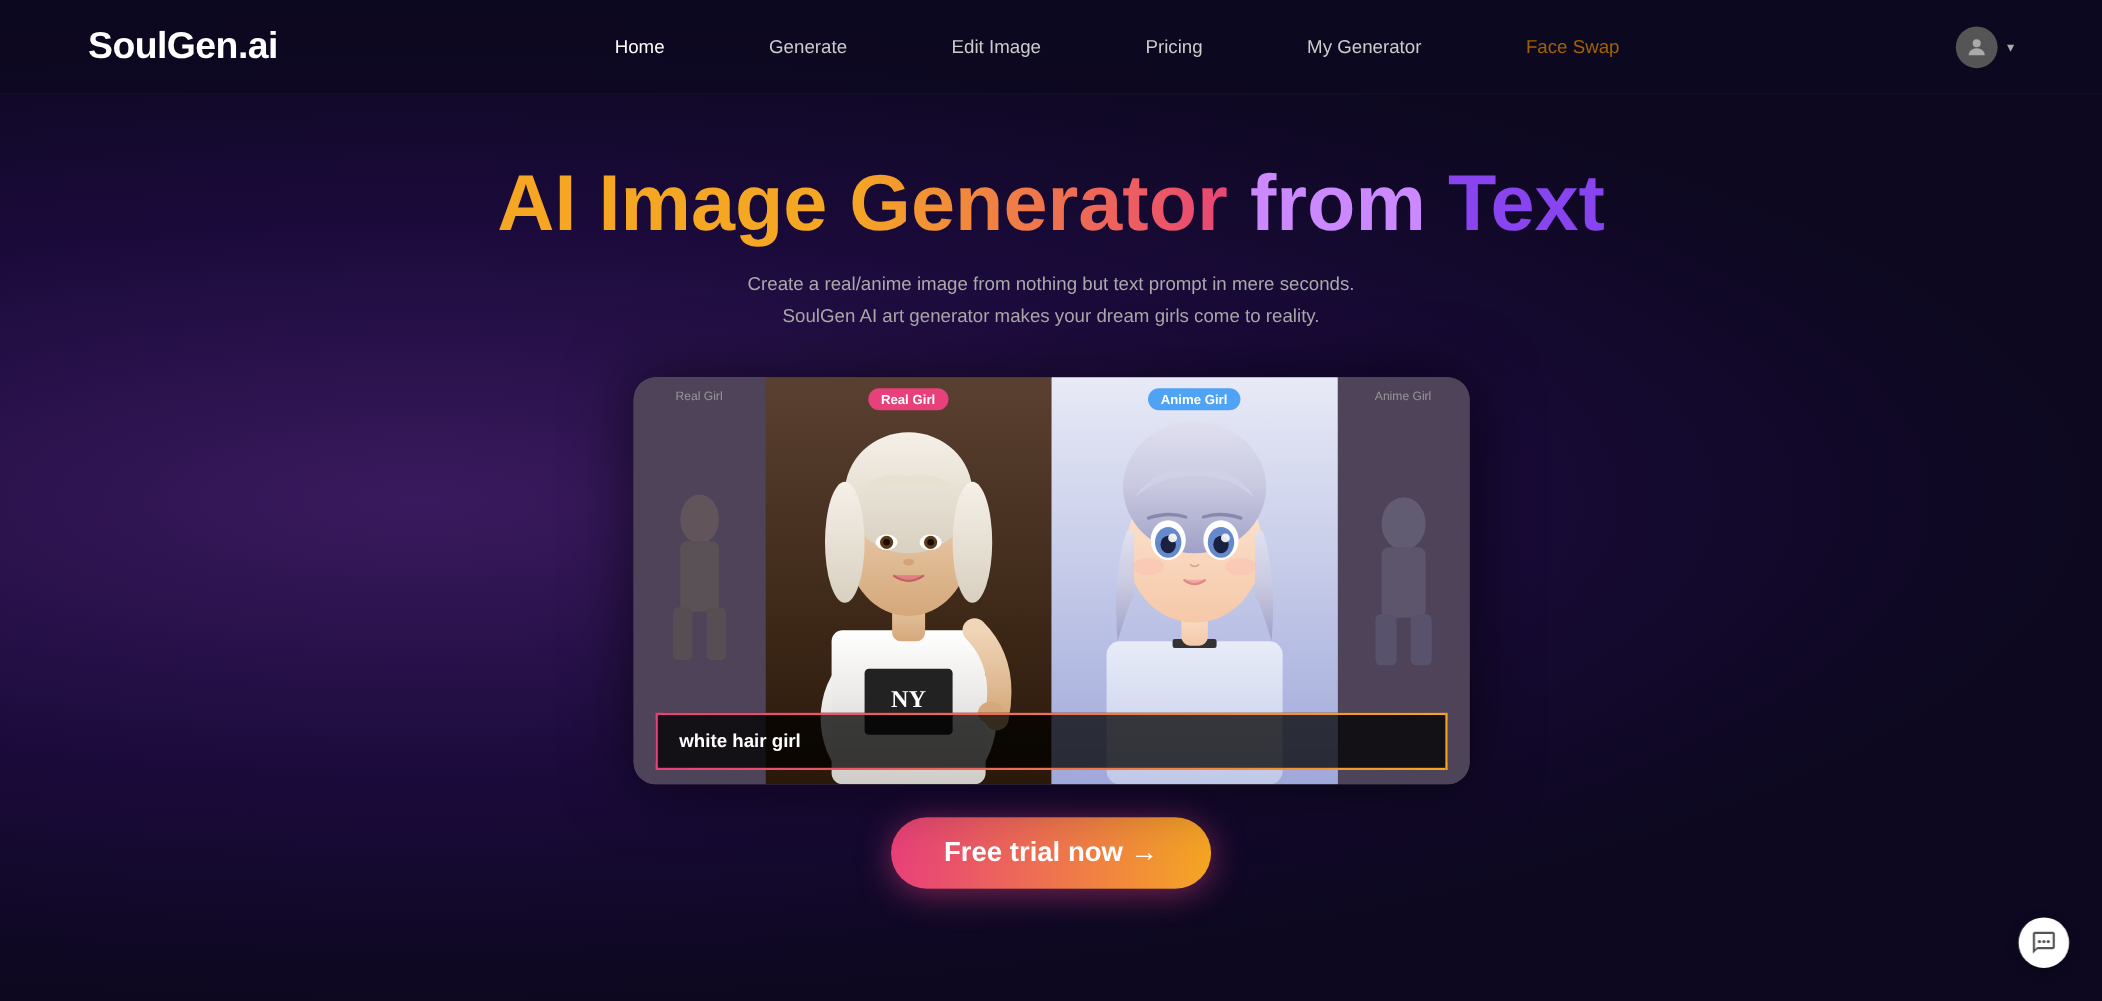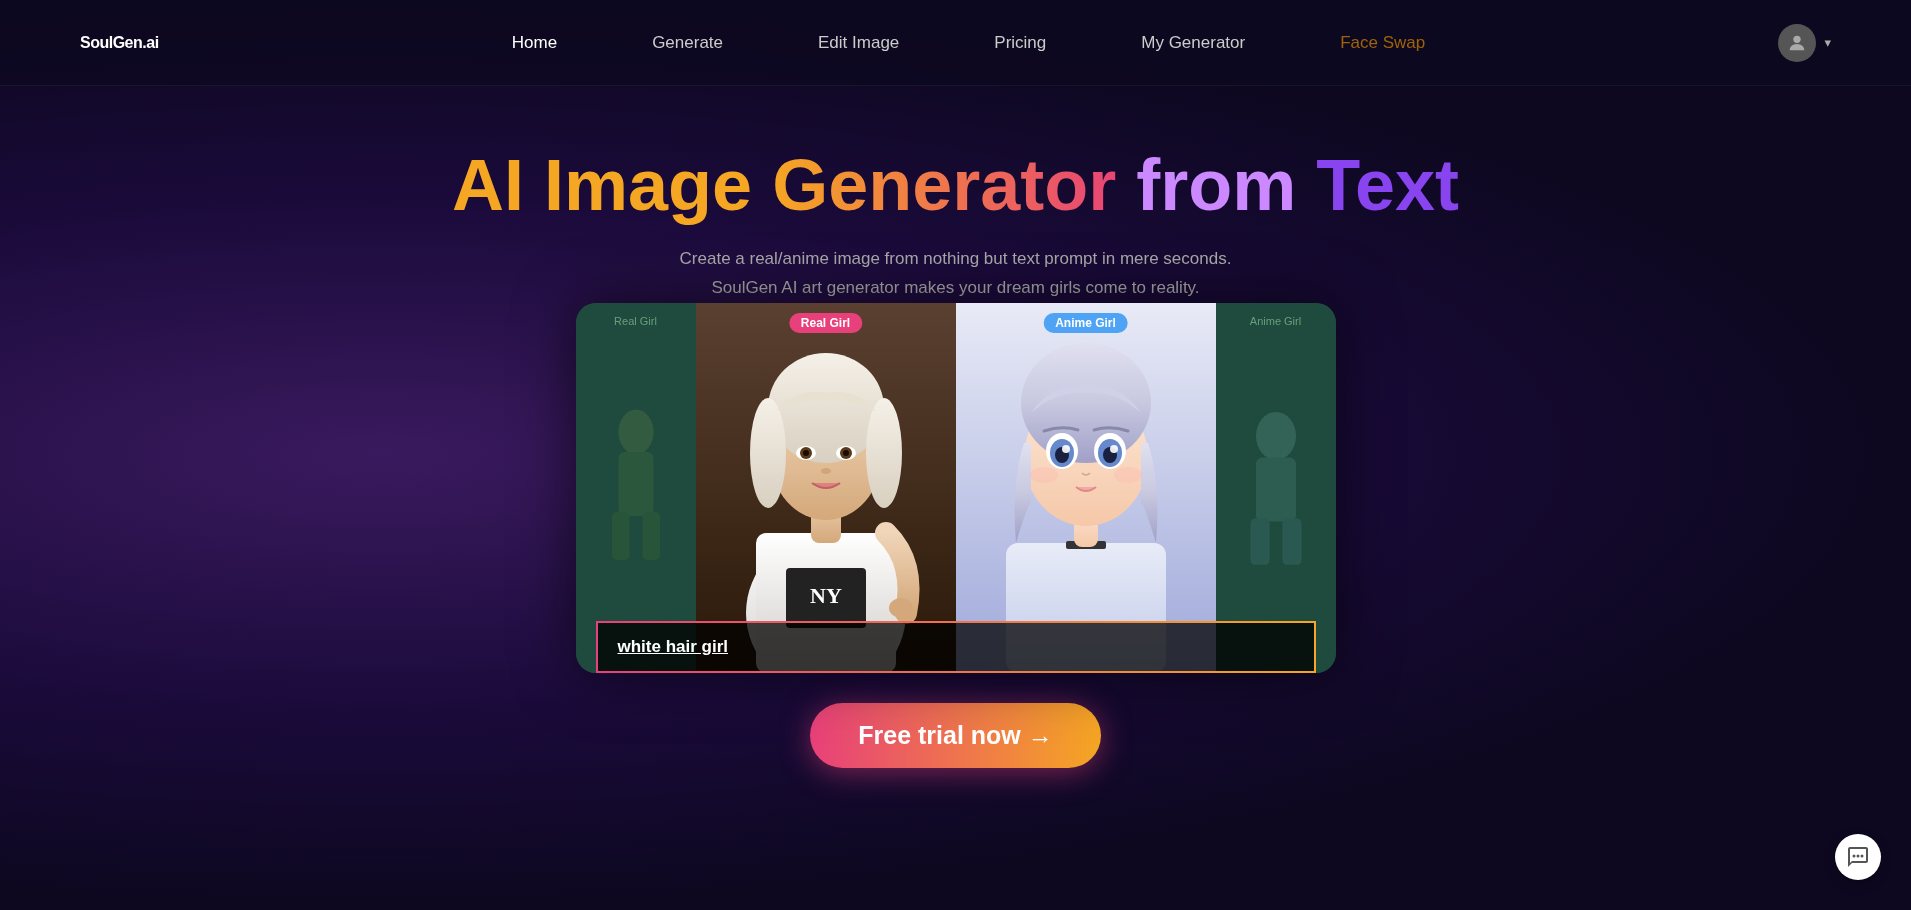--- a/index.html
+++ b/index.html
@@ -18,21 +18,21 @@
       display: flex;
       align-items: center;
       justify-content: space-between;
       padding: 0 80px;
       height: 86px;
       background: rgba(13, 8, 32, 0.7);
       border-bottom: 1px solid rgba(255,255,255,0.05);
     }
 
     .logo {
-      font-size: 16px;
+      font-size: 34px;
       font-weight: 700;
       color: #fff;
       letter-spacing: -0.5px;
     }
 
     .logo span {
       color: #fff;
     }
 
     .nav-links {
@@ -124,29 +124,30 @@
 
     .title-text {
       color: #8844ee;
     }
 
     .hero-subtitle {
       text-align: center;
       color: #aaa;
       font-size: 17px;
       line-height: 1.7;
+      margin-bottom: 40px;
     }
 
     
     .showcase-container {
       position: relative;
       width: 760px;
       border-radius: 20px;
       overflow: hidden;
-      background: #15803d;
+      background: #737373;
       box-shadow: 0 0 60px rgba(0,0,0,0.6);
     }
 
     .showcase-inner {
       display: flex;
       position: relative;
       height: 370px;
     }
 
     
@@ -227,26 +228,25 @@
       background: linear-gradient(180deg, #e8eaf6 0%, #c5cae9 100%);
       display: flex;
       align-items: flex-end;
       justify-content: center;
       overflow: hidden;
     }
 
     
     .prompt-bar {
       position: absolute;
-      bottom: 0;
+      bottom: 13px;
       left: 0;
       right: 0;
       z-index: 10;
       padding: 0 20px 0px 20px;
-      text-decoration: underline;
     }
 
     .prompt-input-wrapper {
       background: rgba(0,0,0,0.75);
       border: 2px solid transparent;
       border-image: linear-gradient(90deg, #e8407a, #f5a623) 1;
       border-radius: 8px;
       padding: 14px 20px;
       display: flex;
       align-items: center;

